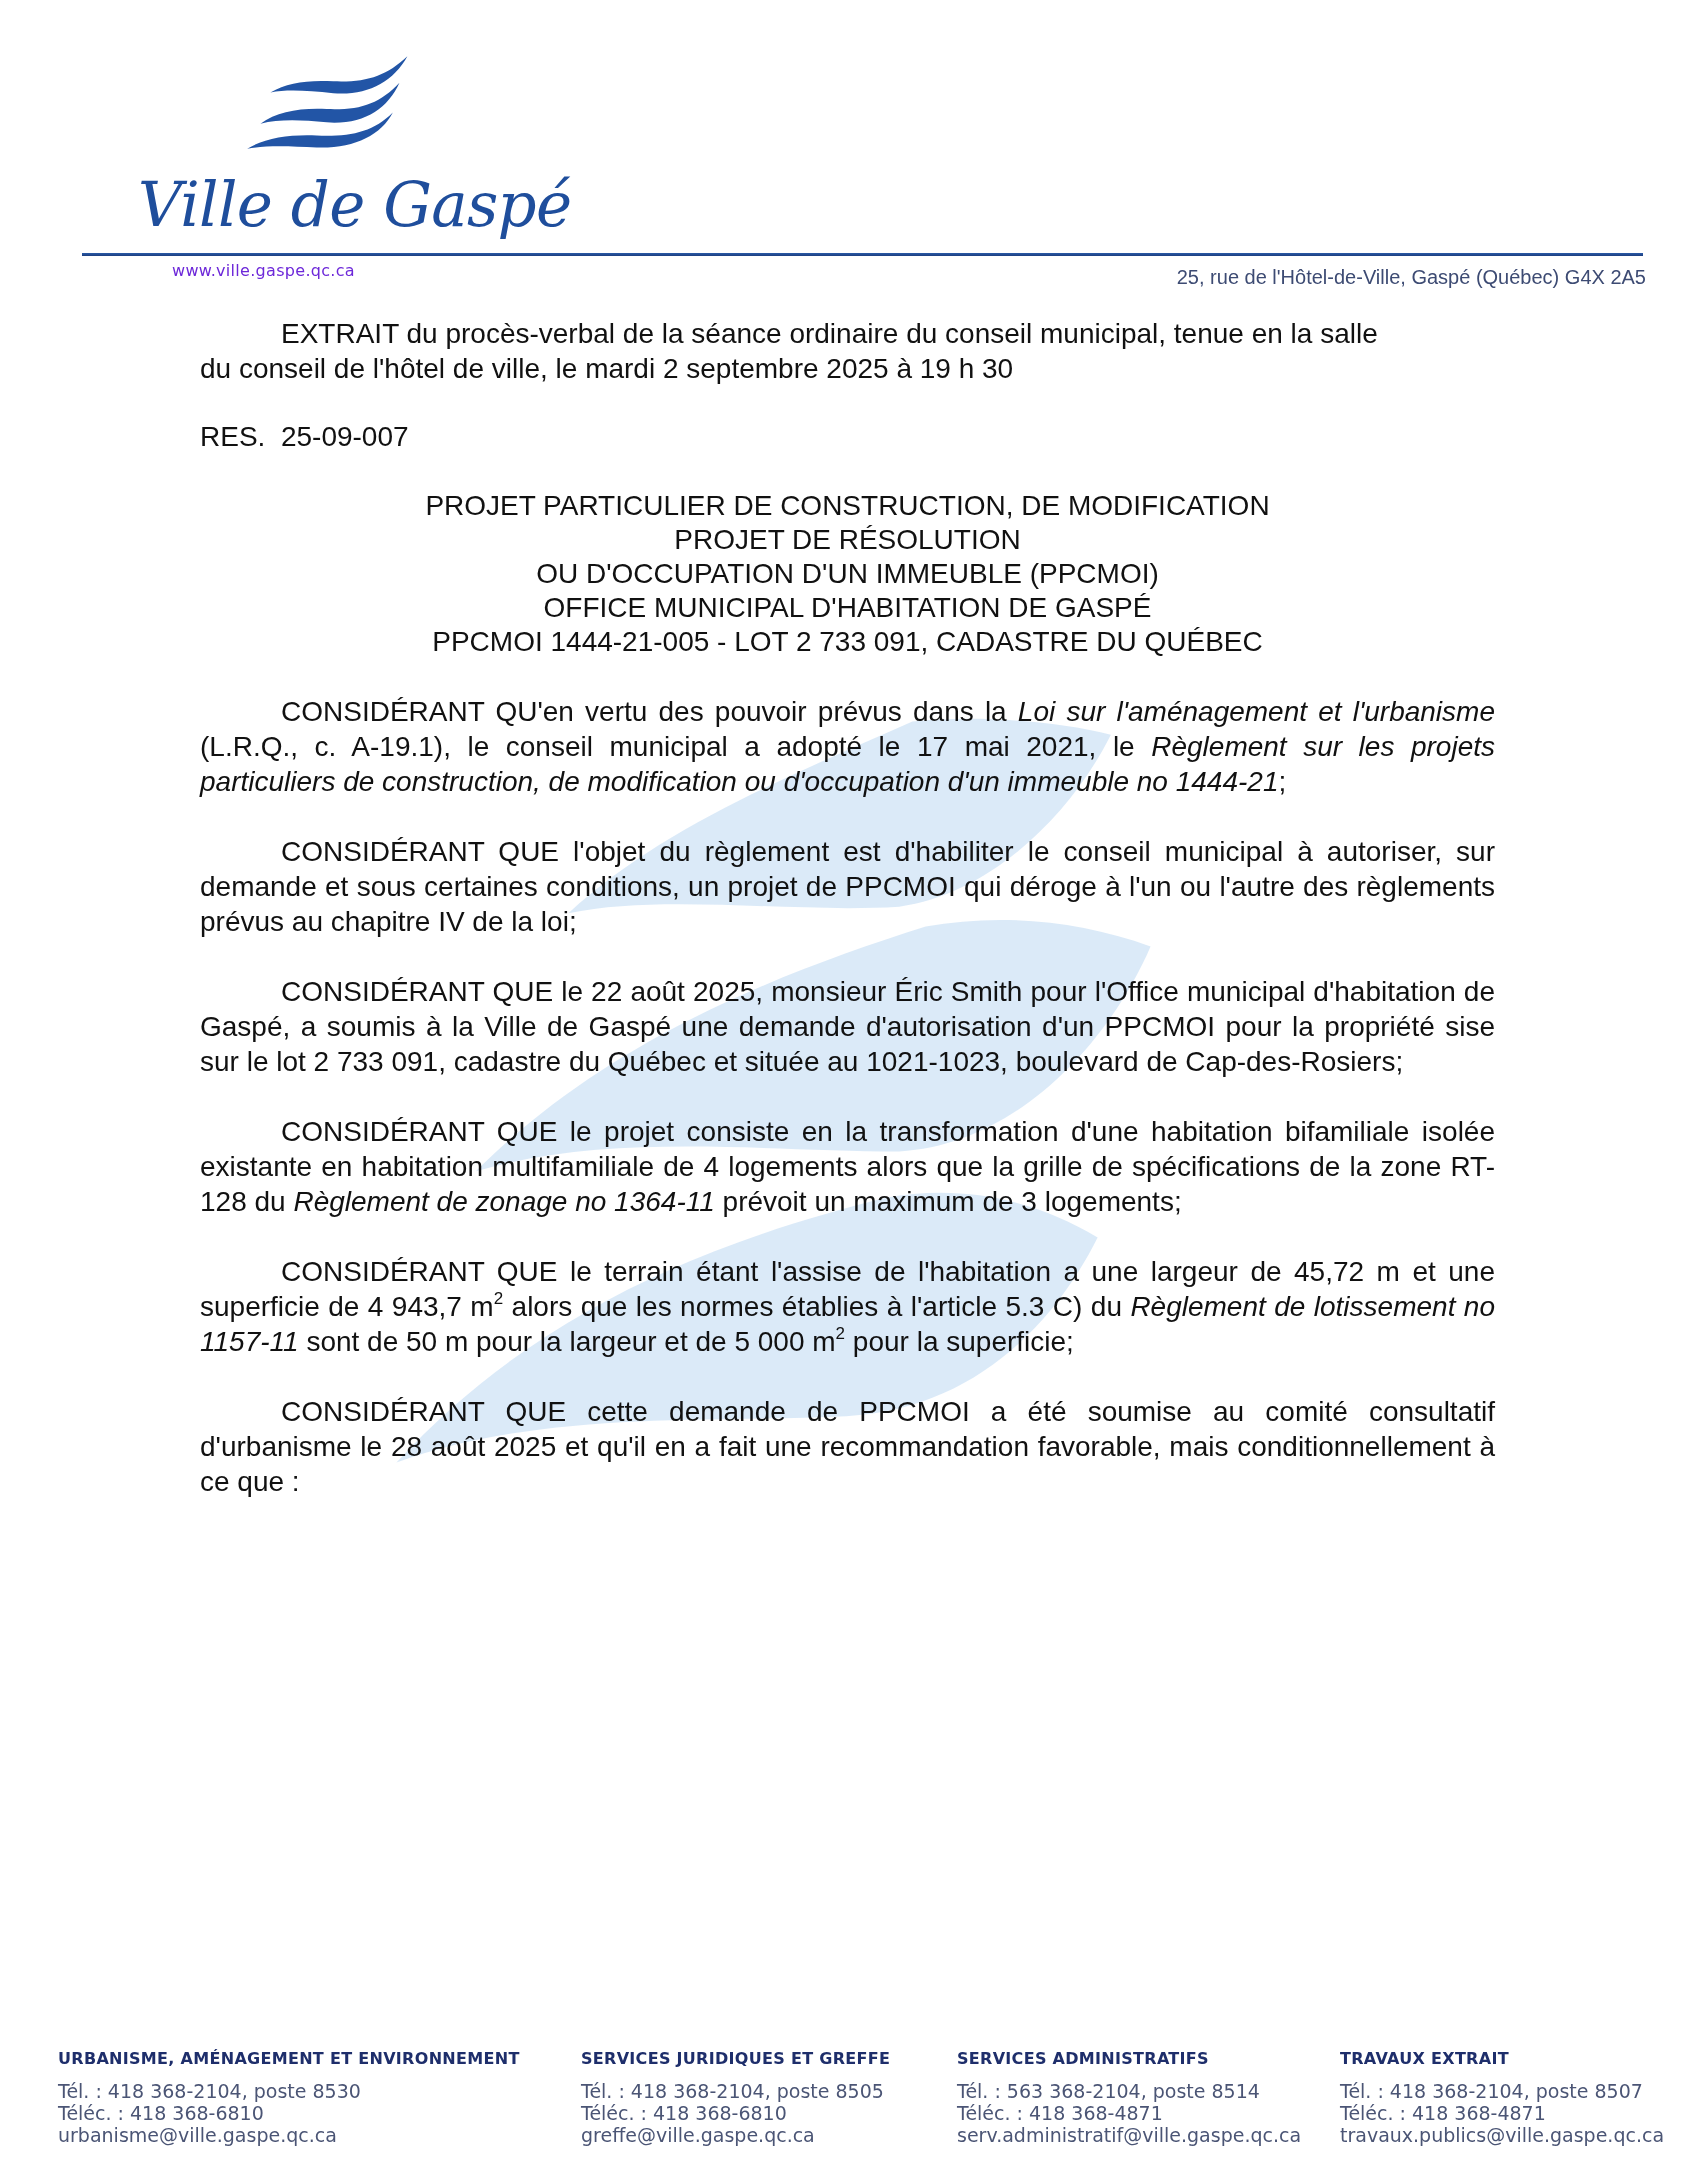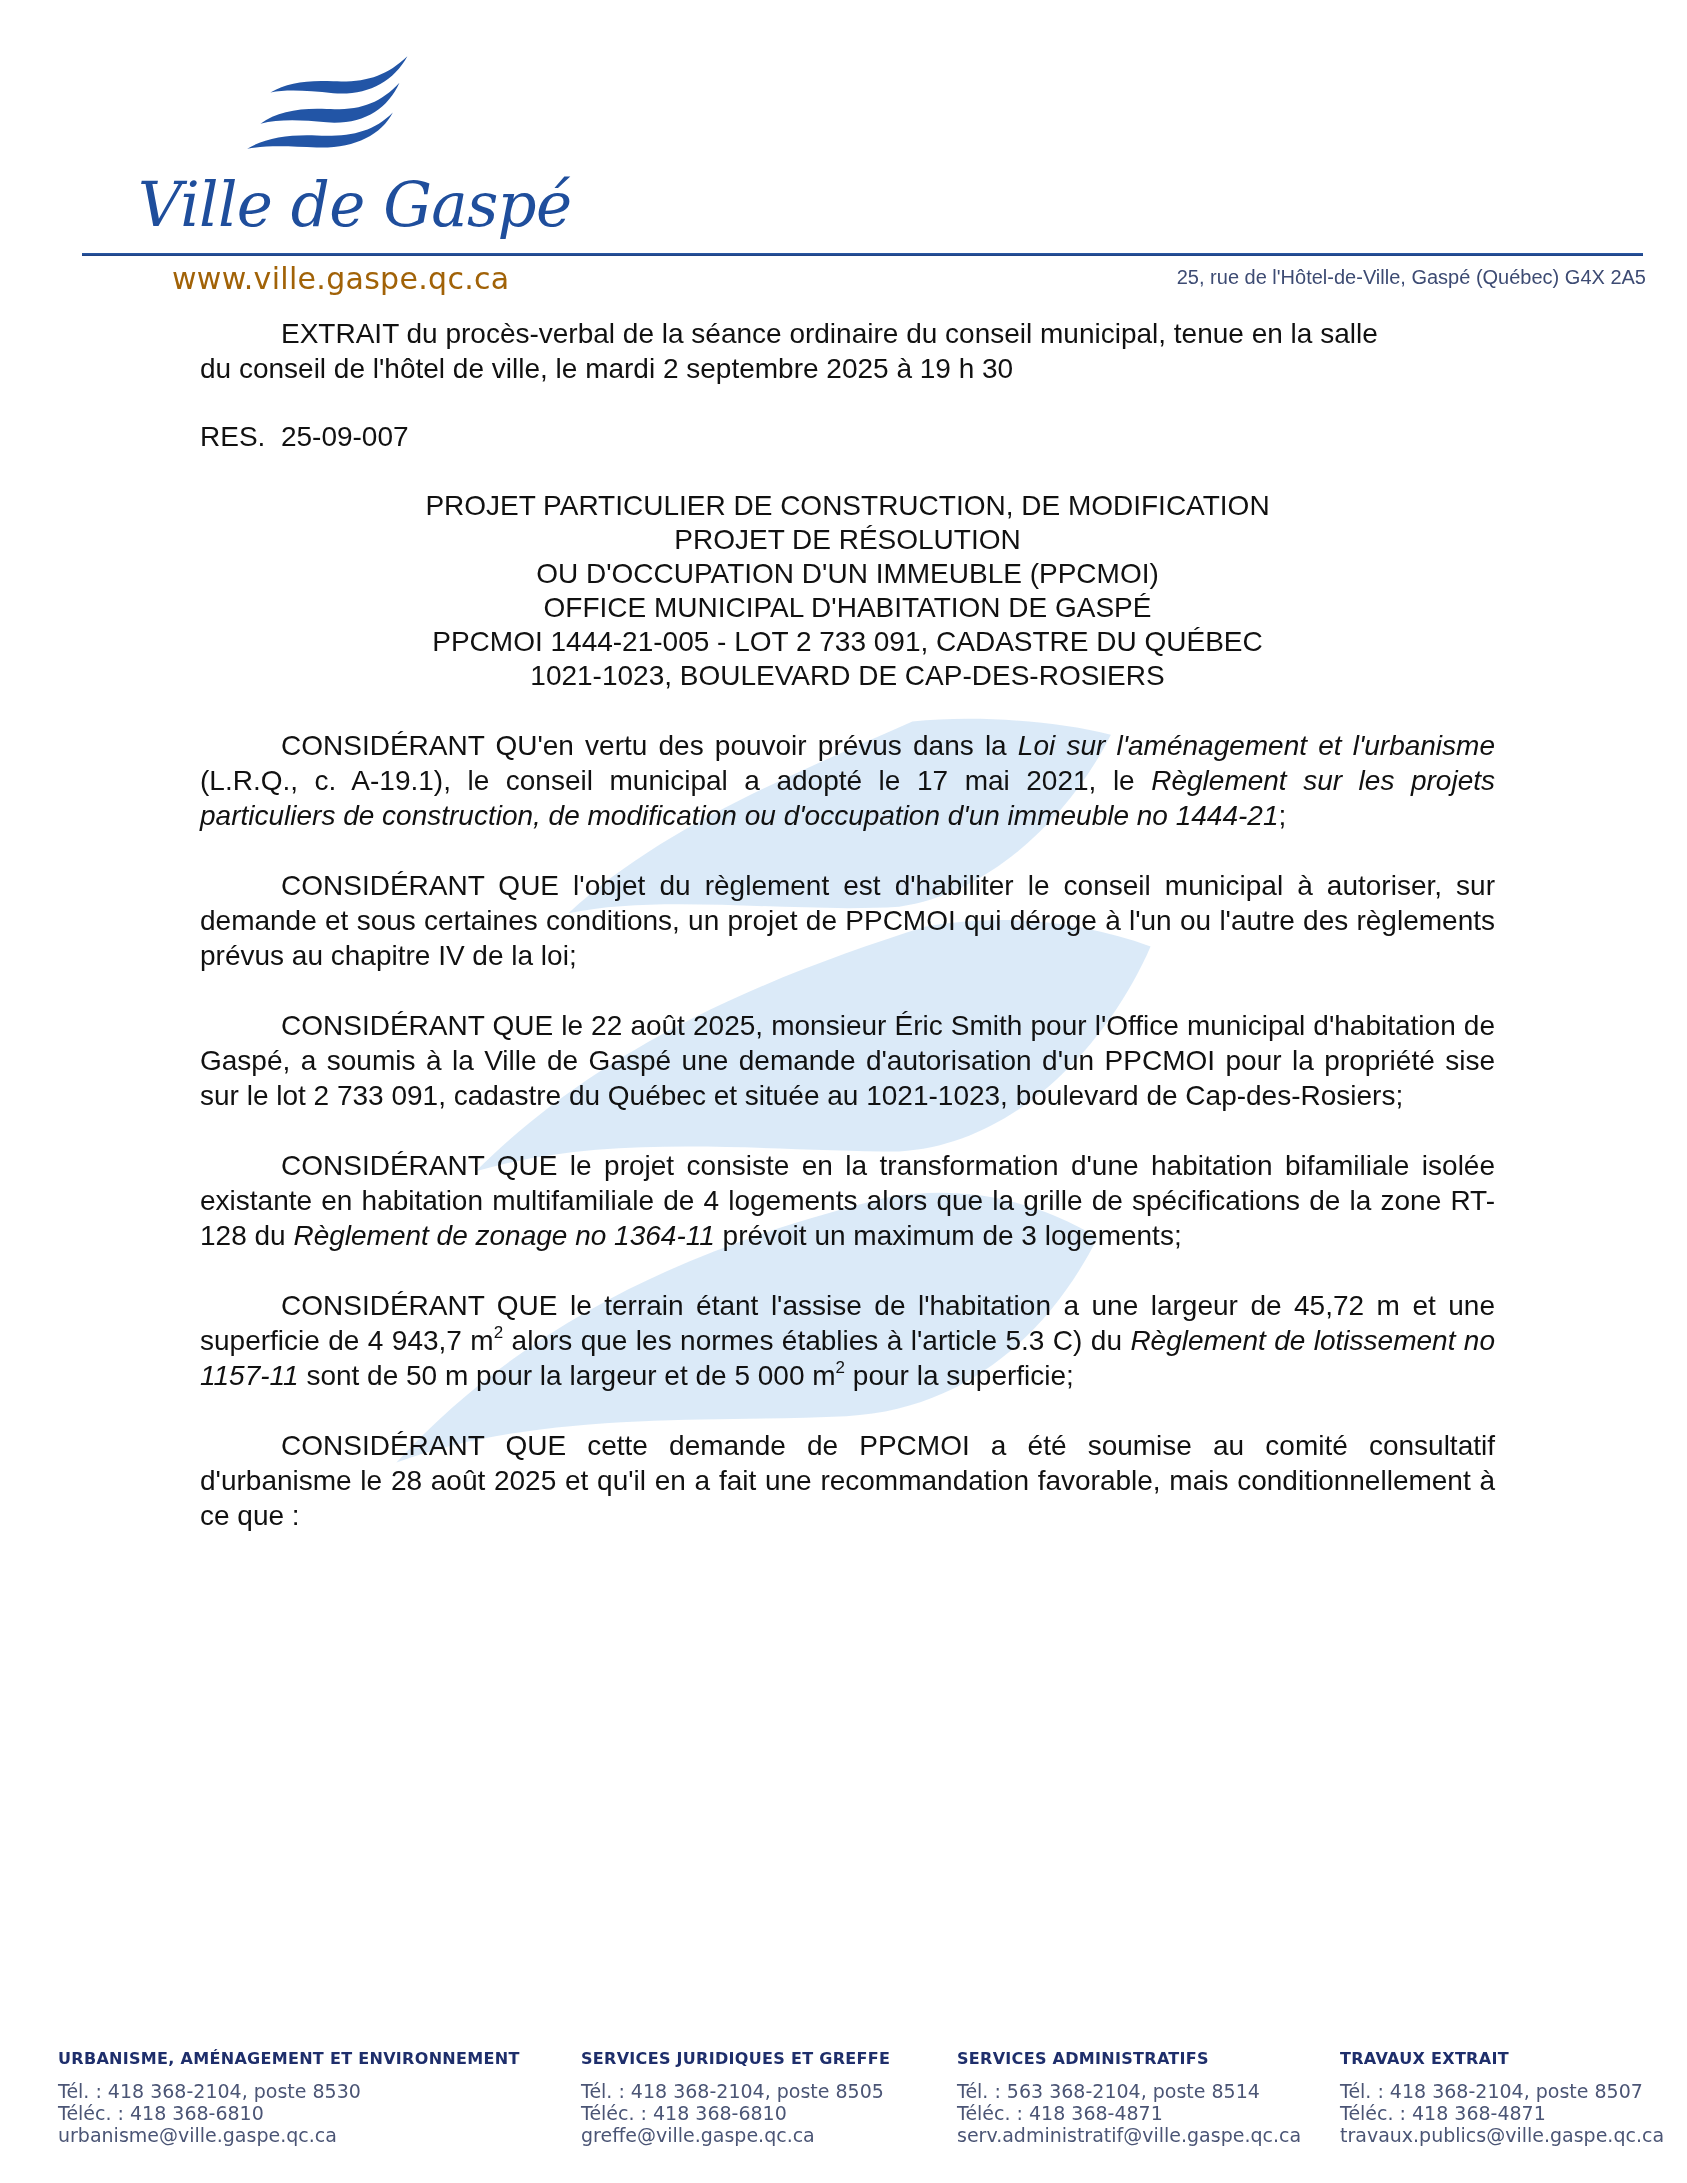--- a/index.html
+++ b/index.html
@@ -4,21 +4,21 @@
   <style>
     html, body { margin: 0; padding: 0; background: #ffffff; }
     body { width: 1687px; height: 2183px; position: relative; overflow: hidden; font-family: "Liberation Sans", sans-serif; color: #111; }
 
     .watermark { position: absolute; left: 198px; top: 695px; width: 1323px; height: 827px; z-index: 0; }
 
     .header { position: absolute; left: 16px; top: 0; width: 1687px; height: 291px; z-index: 2; }
     .logo-waves { position: absolute; left: 218px; top: 56px; width: 182px; height: 93px; }
     .logo-text { position: absolute; left: 122px; top: 169px; font-family: "DejaVu Serif", serif; font-style: italic; font-size: 61px; color: #1f4e9c; letter-spacing: -0.7px; white-space: nowrap; }
     .header-rule { position: absolute; left: 66px; top: 253px; width: 1561px; height: 2.6px; background: linear-gradient(to bottom, #2a5ba8, #1d3e7e); }
-    .site-url { position: absolute; left: 156px; top: 261px; font-family: "DejaVu Sans", sans-serif; font-size: 30px; color: #a16207; letter-spacing: 0.3px; }
+    .site-url { position: absolute; left: 156px; top: 261px; font-family: "DejaVu Sans", sans-serif; font-size: 16px; color: #6d28d9; letter-spacing: 0.3px; }
     .address { position: absolute; right: 57px; top: 266px; font-family: Liberation Sans, sans-serif; font-size: 20px; color: #3d4b73; }
 
     .content { position: absolute; left: 200px; top: 316px; width: 1295px; z-index: 2; font-size: 28px; line-height: 35px; }
     .content p { margin: 0; text-align: justify; }
     .indent { text-indent: 81px; }
     .gap-s { height: 33px; }
     .gap-m { height: 35px; }
     .res { margin-top: 0; }
     .title-block { text-align: center; line-height: 34px; margin-left: 0; }
     .title-block div { white-space: nowrap; }
@@ -57,21 +57,20 @@
   <div class="gap-s"></div>
   <p class="res" style="white-space:pre;">RES.  25-09-007</p>
   <div class="gap-m"></div>
 
   <div class="title-block">
     <div>PROJET PARTICULIER DE CONSTRUCTION, DE MODIFICATION</div>
     <div>PROJET DE RÉSOLUTION</div>
     <div>OU D'OCCUPATION D'UN IMMEUBLE (PPCMOI)</div>
     <div>OFFICE MUNICIPAL D'HABITATION DE GASPÉ</div>
     <div>PPCMOI 1444-21-005 - LOT 2 733 091, CADASTRE DU QUÉBEC</div>
-    <div>1021-1023, BOULEVARD DE CAP-DES-ROSIERS</div>
   </div>
   <div class="gap-m"></div>
 
   <p class="indent"><span>CONSIDÉRANT QU'en vertu des pouvoir prévus dans la </span><em>Loi sur l'aménagement et l'urbanisme</em><span> (L.R.Q., c. A-19.1), le conseil municipal a adopté le 17 mai 2021, le </span><em>Règlement sur les projets particuliers de construction, de modification ou d'occupation d'un immeuble no 1444-21</em><span>;</span></p>
   <div class="gap-m"></div>
 
   <p class="indent">CONSIDÉRANT QUE l'objet du règlement est d'habiliter le conseil municipal à autoriser, sur demande et sous certaines conditions, un projet de PPCMOI qui déroge à l'un ou l'autre des règlements prévus au chapitre IV de la loi;</p>
   <div class="gap-m"></div>
 
   <p class="indent">CONSIDÉRANT QUE le 22 août 2025, monsieur Éric Smith pour l'Office municipal d'habitation de Gaspé, a soumis à la Ville de Gaspé une demande d'autorisation d'un PPCMOI pour la propriété sise sur le lot 2 733 091, cadastre du Québec et située au 1021-1023, boulevard de Cap-des-Rosiers;</p>

